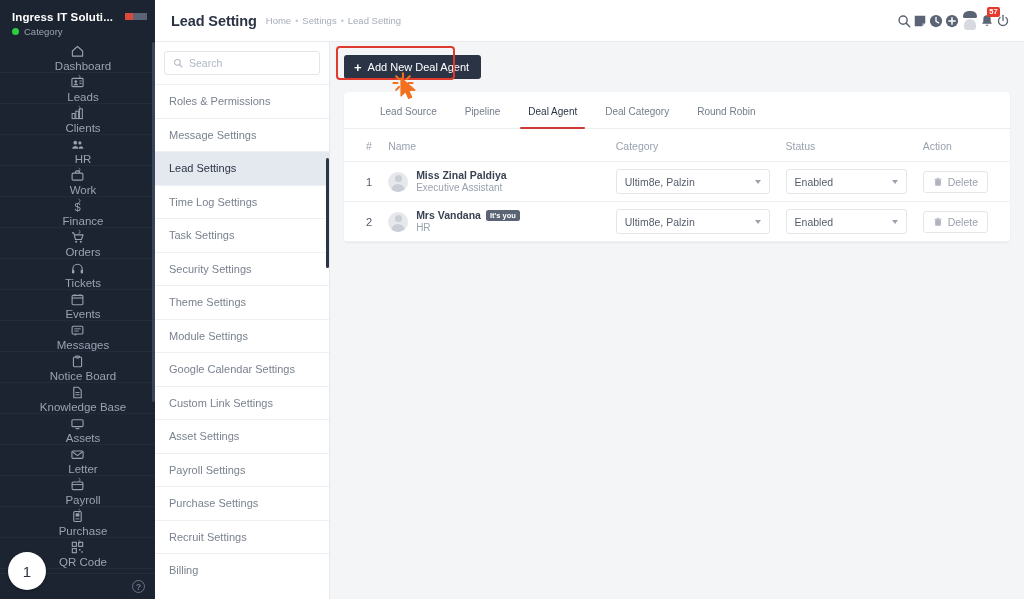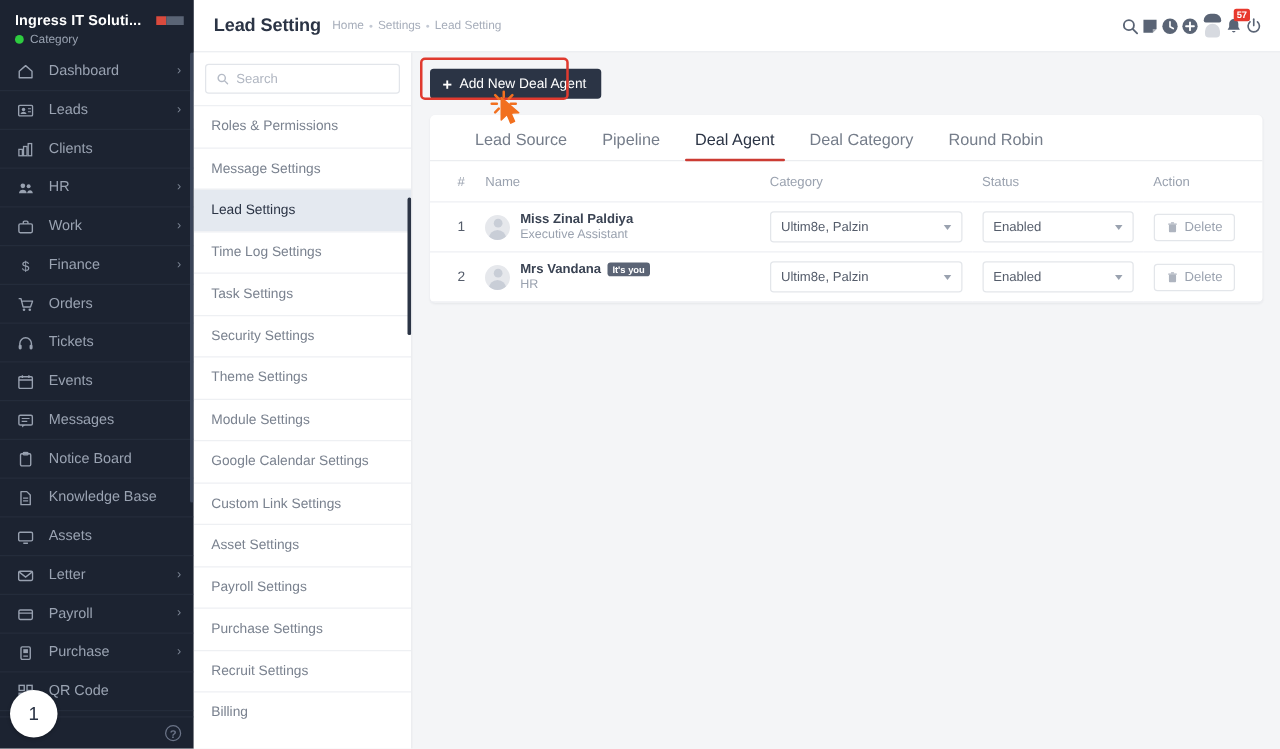--- a/index.html
+++ b/index.html
@@ -44,21 +44,21 @@
   }
   .brand-flag .fl-red { width: 8px; height: 7px; background: #d94a3d; }
   .brand-flag .fl-gray { width: 14px; height: 7px; background: #5a6475; }
 
   .nav { flex: 1 1 auto; overflow: hidden; position: relative; }
   .nav-item {
     height: 31px; display: flex; align-items: center;
     padding: 0 10px 0 14px;
     border-bottom: 1px solid #242c3b;
     color: #9aa3b2; font-size: 11.5px;
-    cursor: pointer; position: relative;
+    cursor: pointer; position: relative; flex-direction: column;
   }
   .nav-item .ni-icon {
     width: 18px; flex: 0 0 18px; display: flex;
     align-items: center; justify-content: flex-start;
     color: #98a1b0;
   }
   .nav-item .ni-icon svg { width: 13px; height: 13px; display: block; }
   .nav-item .ni-label { flex: 1 1 auto; padding-left: 7px; white-space: nowrap; }
   .nav-item .ni-arrow { color: #7b8493; font-size: 10px; line-height: 1; }
   .nav-scrollbar {
@@ -173,21 +173,21 @@
   .card {
     margin-top: 13px; background: #ffffff; border-radius: 4px;
     box-shadow: 0 1px 2px rgba(30,40,60,.07);
     flex: 0 0 auto;
   }
   .tabs {
     display: flex; align-items: flex-end; height: 37px;
     border-bottom: 1px solid #ebedf0; padding: 0 22px;
   }
   .tab {
-    font-size: 13px; color: #757d8a; padding: 0 14px 10px 14px;
+    font-size: 10px; color: #757d8a; padding: 0 14px 10px 14px;
     cursor: pointer; position: relative; line-height: 13px;
   }
   .tab.active { color: #2b3445; }
   .tab.active::after {
     content: ""; position: absolute; left: 6px; right: 6px; bottom: -1px;
     height: 2.5px; background: #cc3b33; border-radius: 2px;
   }
 
   table.grid { width: 100%; border-collapse: collapse; }
   table.grid th {

